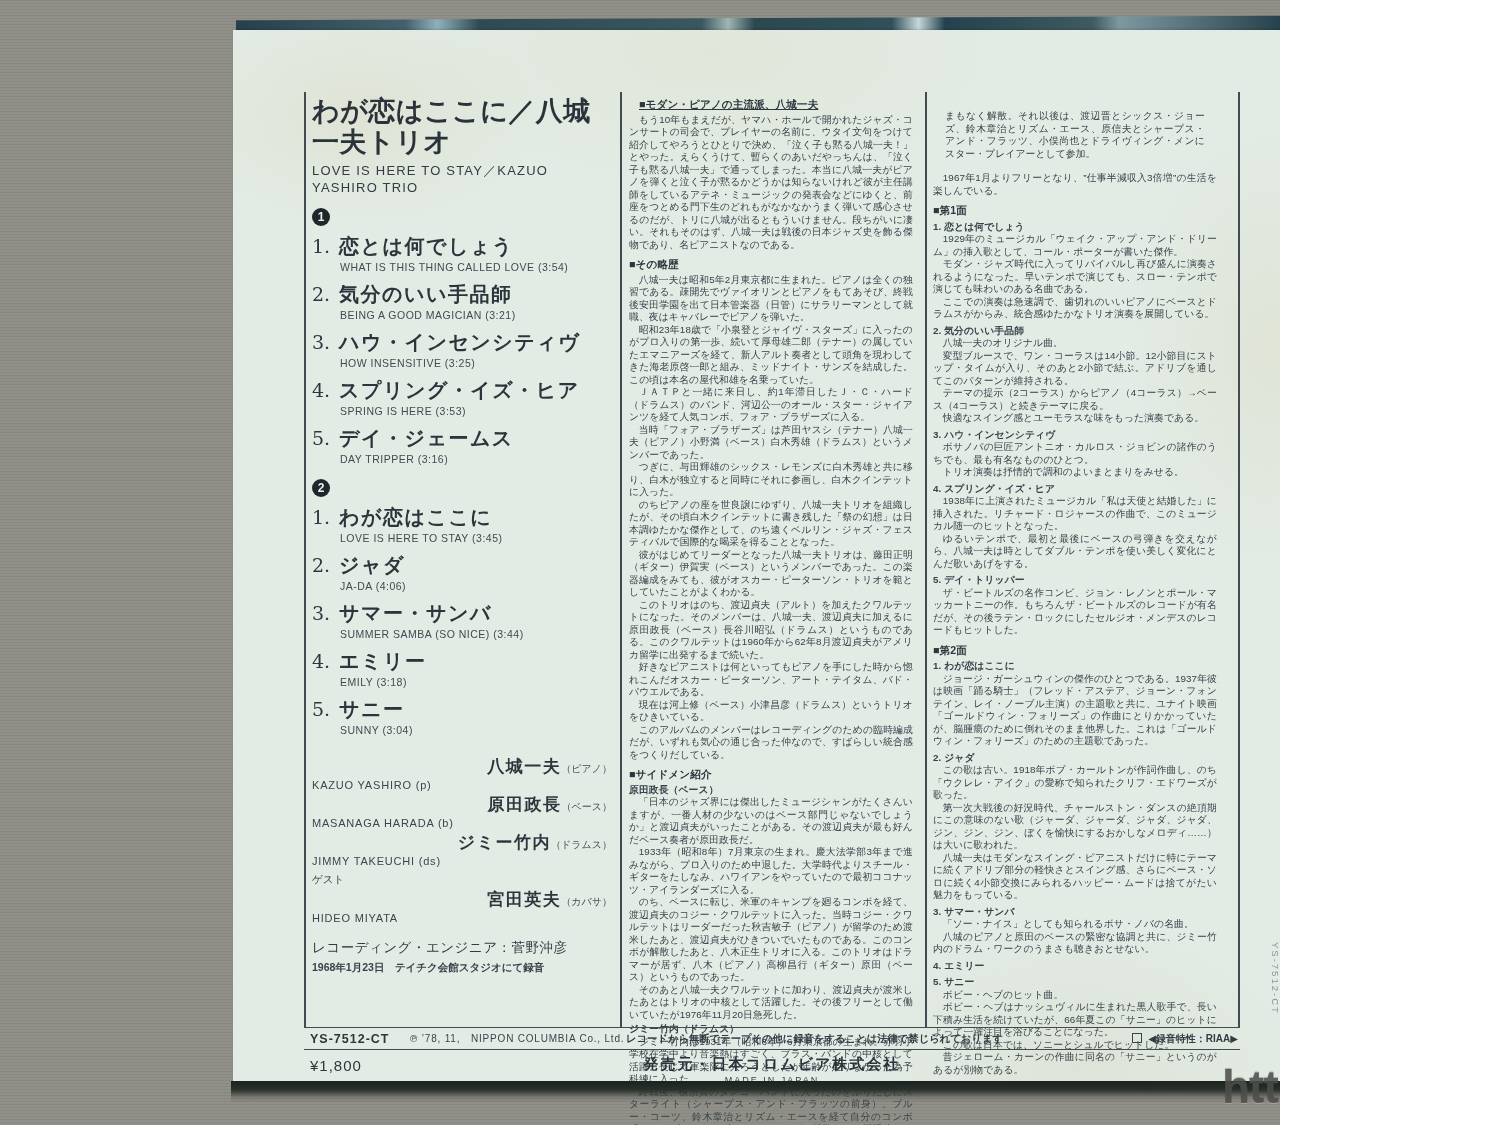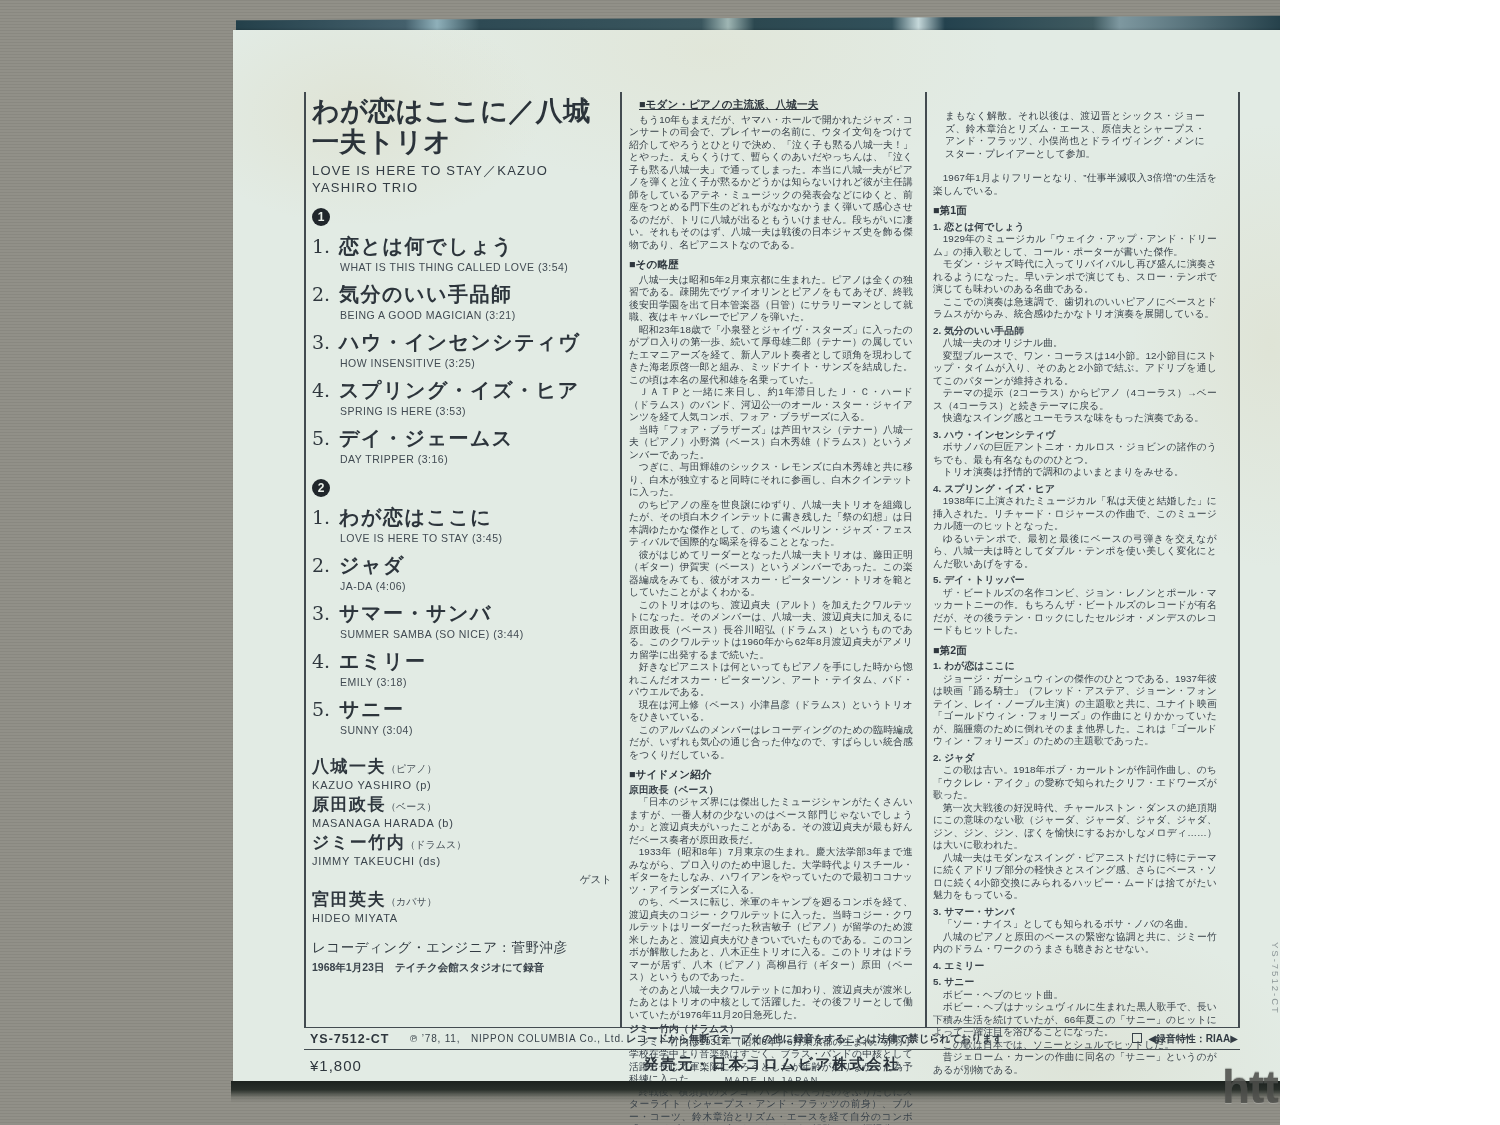--- a/index.html
+++ b/index.html
@@ -30,22 +30,22 @@
   .title-en{font-size:13px;letter-spacing:1.2px;margin-top:4px;font-weight:500;color:#333c44;}
   .side-circle{width:18px;height:18px;border-radius:50%;background:#20262b;color:#e9efe9;
     font-size:12px;font-weight:bold;display:flex;align-items:center;justify-content:center;margin-top:13px;}
   .track{margin-top:8px;}
   .t-no{font-family:"DejaVu Serif","Liberation Serif",serif;font-size:19px;display:inline-block;width:27px;color:#2f373e;}
   .t-jp{font-size:20px;font-weight:600;letter-spacing:1.5px;color:#2d353c;}
   .t-main{line-height:24px;}
   .t-en{font-size:10.5px;letter-spacing:0.5px;margin-left:28px;margin-top:1px;color:#414a52;line-height:13px;}
   #personnel{margin-top:20px;}
   .p-entry{margin-top:3px;}
-  .p-label{font-size:10.5px;margin-top:5px;color:#39424a;text-align:right;}
-  .p-jp{font-size:17px;font-weight:600;letter-spacing:1.5px;line-height:20px;color:#2e363d;}
+  .p-label{font-size:10.5px;margin-top:5px;color:#39424a;}
+  .p-jp{font-size:17px;font-weight:600;letter-spacing:1.5px;line-height:20px;color:#2e363d;text-align:right;}
   .p-inst{font-size:10px;font-weight:400;letter-spacing:0;color:#434c54;}
   .p-en{font-size:11px;letter-spacing:0.8px;color:#3c454d;line-height:13px;}
   .credit1{margin-top:14px;font-size:13.5px;letter-spacing:0.5px;color:#323b42;}
   .credit2{margin-top:4px;font-size:10.5px;font-weight:600;color:#39424a;}
   
   .liner{position:absolute;top:68px;width:284px;font-size:9.8px;line-height:12.5px;
     text-align:justify;color:#39424a;letter-spacing:0.1px;}
   #liner-mid{left:396px;}
   #liner-right{left:700px;}
   .ln-h{font-weight:bold;font-size:10.6px;margin:7px 0 3px;color:#2e363d;}

